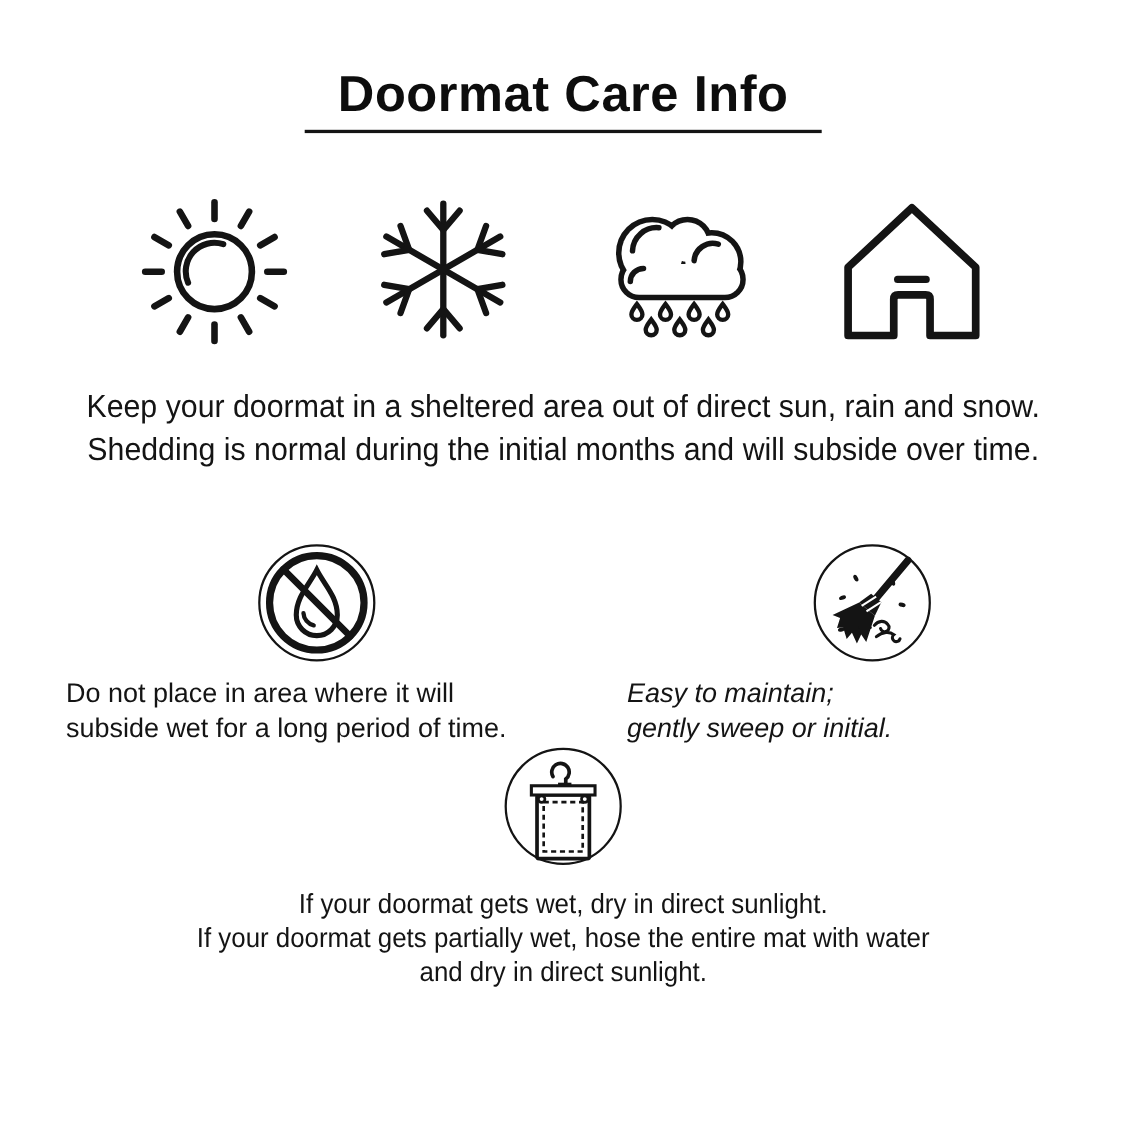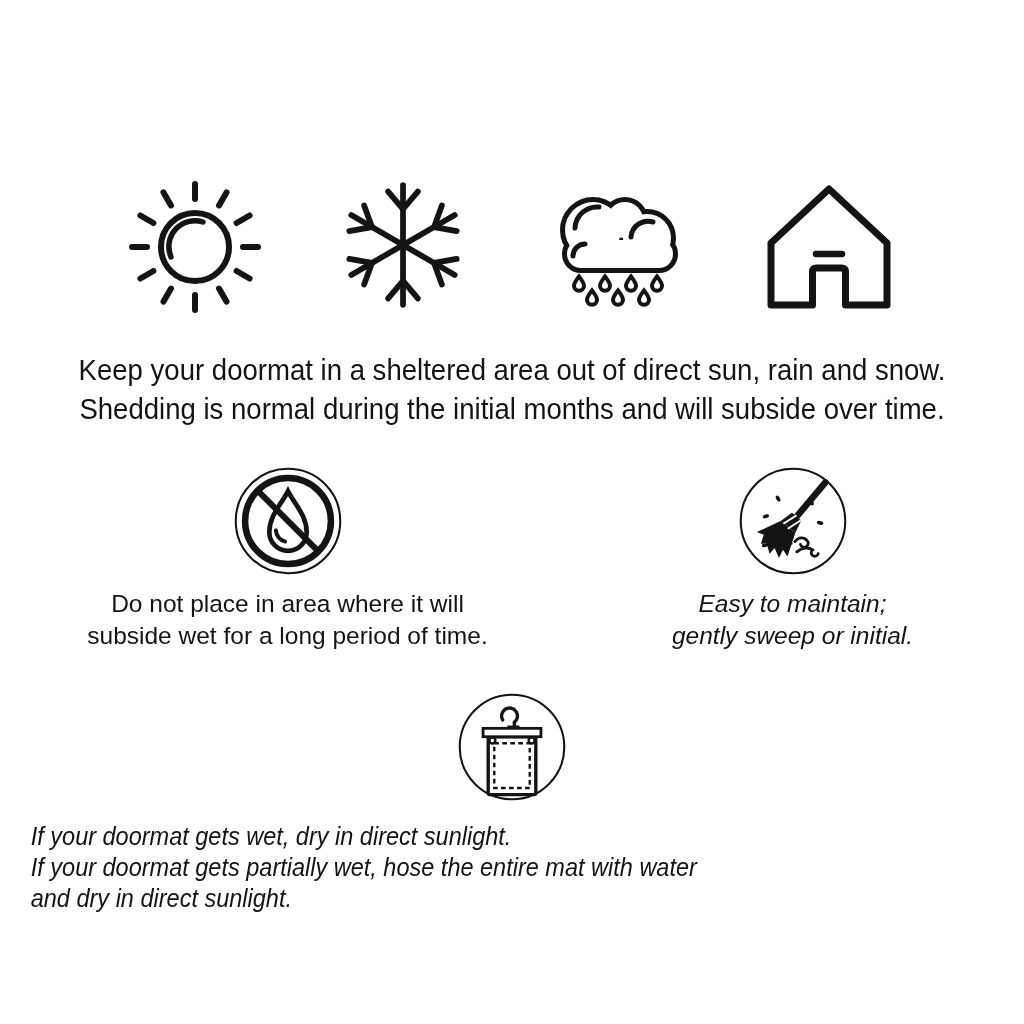--- a/index.html
+++ b/index.html
@@ -25,39 +25,43 @@
     position:absolute;top:175px;left:0;width:100%;
     display:flex;justify-content:center;align-items:center;gap:68px;
   }
   
   .intro{
     position:absolute;top:351px;left:0;width:100%;
     text-align:center;font-size:29px;line-height:39px;
     transform:scaleX(0.95);
   }
   
-  .tip-col{position:absolute;top:465px;text-align:center;}
+  .tip-col{position:absolute;top:492px;}
   .tip-col.left{left:60px;width:455px;}
   .tip-col.right{left:570px;width:445px;font-style:italic;}
   .tip-col svg{margin:0 auto;}
   .tip-caption{margin-top:11px;font-size:24.5px;line-height:32px;}
   
-  .dry-block{position:absolute;top:691px;left:0;width:100%;font-style:italic;}
+  .dry-block{position:absolute;top:677px;left:0;width:100%;text-align:center;}
   .dry-block svg{margin:0 auto;}
   .dry-caption{
     margin-top:18px;font-size:25px;line-height:31px;
     transform:scaleX(0.94);
   }
   .line{display:block;}
 </style>
 </head>
 <body>
 
 <div class="page">
 
+  <div class="header">
+    <h1 class="title">Doormat Care Info</h1>
+    <div class="title-rule"></div>
+  </div>
 
   <div class="weather-row">
 
     <svg width="140" height="140" viewBox="0 0 140 140">
       <circle class="stroke" cx="70" cy="72" r="34" stroke-width="6"></circle>
       <path class="stroke" d="M46 82 A26 26 0 0 1 78 47" stroke-width="5.5" stroke-linecap="round"></path>
       <g class="stroke" stroke-width="6" stroke-linecap="round">
         <line x1="118" y1="72" x2="133" y2="72"></line>
         <line x1="111.6" y1="48" x2="124.6" y2="40.5"></line>
         <line x1="94" y1="30.4" x2="101.5" y2="17.4"></line>

